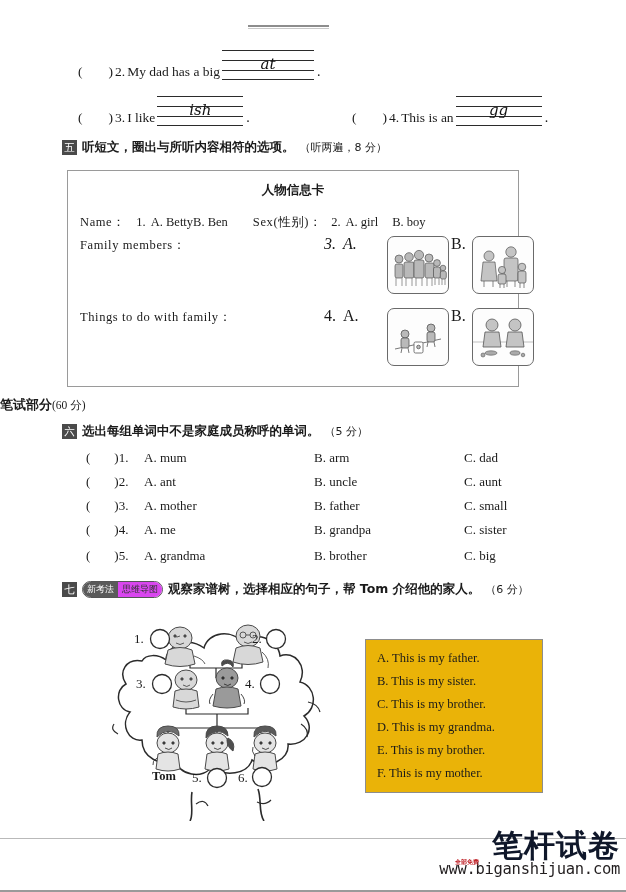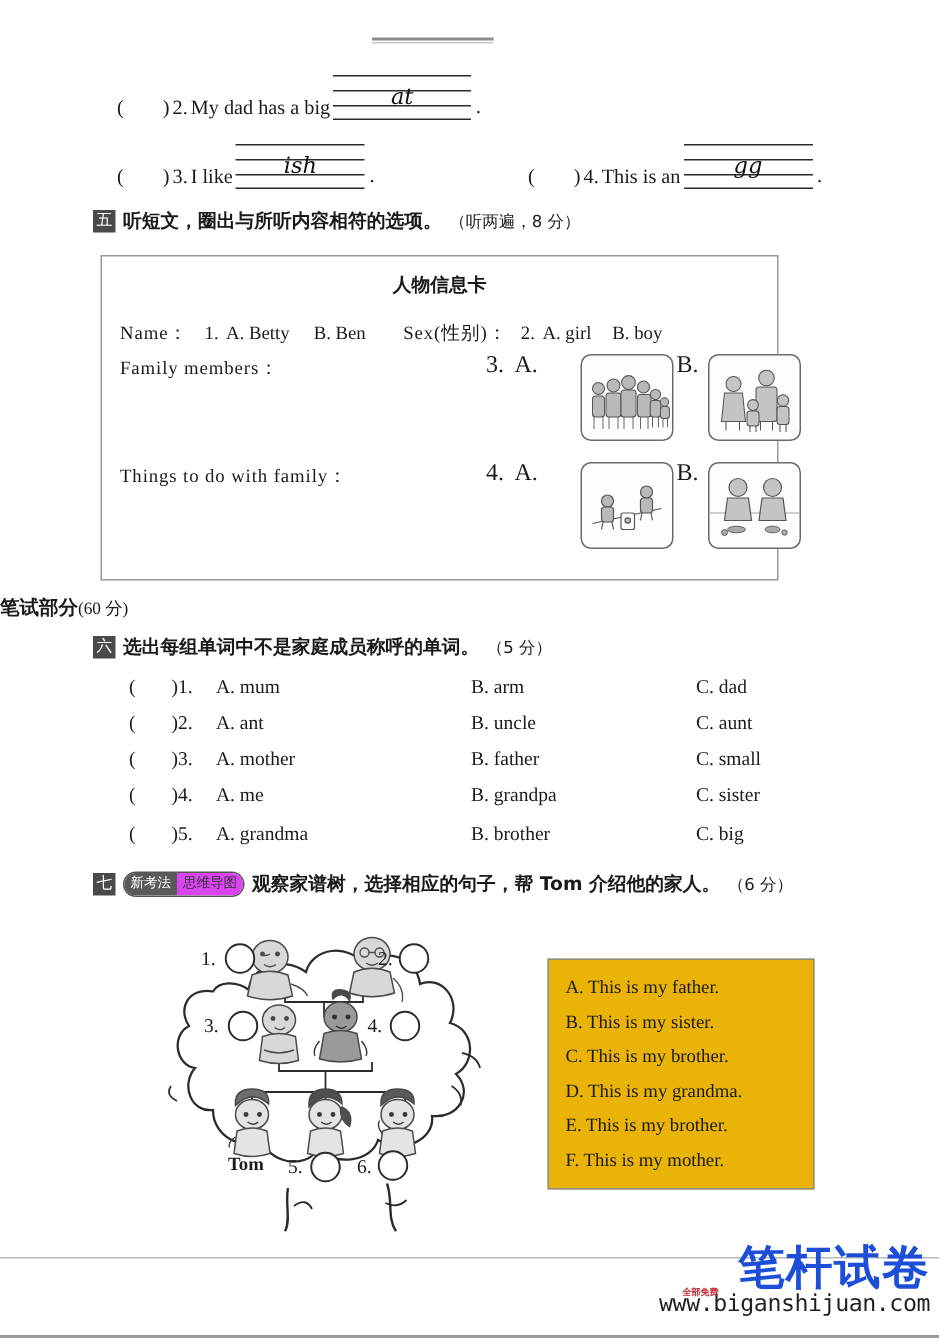--- a/index.html
+++ b/index.html
@@ -132,21 +132,21 @@
     position:absolute; left:0; width:626px; height:0;
     border-top:1px solid #b9b9b9;
   }
   .page-no {
     position:absolute; width:100%; text-align:center;
     font-family:"DejaVu Sans", sans-serif; font-size:9.5px; color:#6a6a6a;
   }
   .wm { position:absolute; text-align:right; }
   .wm-cn {
     font-family:"DejaVu Sans", sans-serif;
-    font-weight:bold; font-size:31px; color:#1d4ed8;
+    font-weight:bold; font-size:31px; color:#0f172a;
     letter-spacing:1px; line-height:32px;
   }
   .wm-url {
     font-family:"DejaVu Sans Mono", monospace;
     font-size:15.5px; color:#231f20; line-height:17px; letter-spacing:-0.3px;
   }
   .wm-free {
     position:absolute;
     font-family:"DejaVu Sans", sans-serif;
     font-size:6px; color:#c1272d; font-weight:bold;
@@ -214,31 +214,31 @@
     <span class="sec-score">（听两遍，8 分）</span>
   </div>
 
   <div class="card-box" style="left:67px; top:170px; width:450px; height:215px;">
     <div class="card-title">人物信息卡</div>
 
     <div class="card-line" style="position:absolute; left:12px; top:43px;">
       <span class="en lbl">Name：</span>
       <span class="en" style="margin-left:11px;">1.</span>
       <span class="en" style="margin-left:5px;">A. Betty</span>
-      <span class="en" style="margin-left:16px;">B. Ben</span>
+      <span class="en" style="">B. Ben</span>
       <span class="en lbl" style="margin-left:25px;">Sex(性别)：</span>
       <span class="en" style="margin-left:9px;">2.</span>
       <span class="en" style="margin-left:5px;">A. girl</span>
       <span class="en" style="margin-left:14px;">B. boy</span>
     </div>
 
     <div class="card-line" style="position:absolute; left:12px; top:66px;">
       <span class="en lbl">Family members：</span>
     </div>
-    <div style="position:absolute; left:256px; top:64px;">
+    <div style="position:absolute; left:256px; top:64px;font-style:italic;">
       <span class="en">3.</span>
       <span class="en" style="margin-left:3px;">A.</span>
     </div>
     <div class="pic" style="position:absolute; left:319px; top:65px;">
       <svg width="60" height="56" viewBox="0 0 60 56">
         <g fill="none" stroke="#555" stroke-width="0.7">
 
           <g fill="#b9b9b9" stroke="#555">
             <circle cx="11" cy="22" r="4"></circle>
               <rect x="7" y="27" width="8" height="14" rx="2"></rect>

